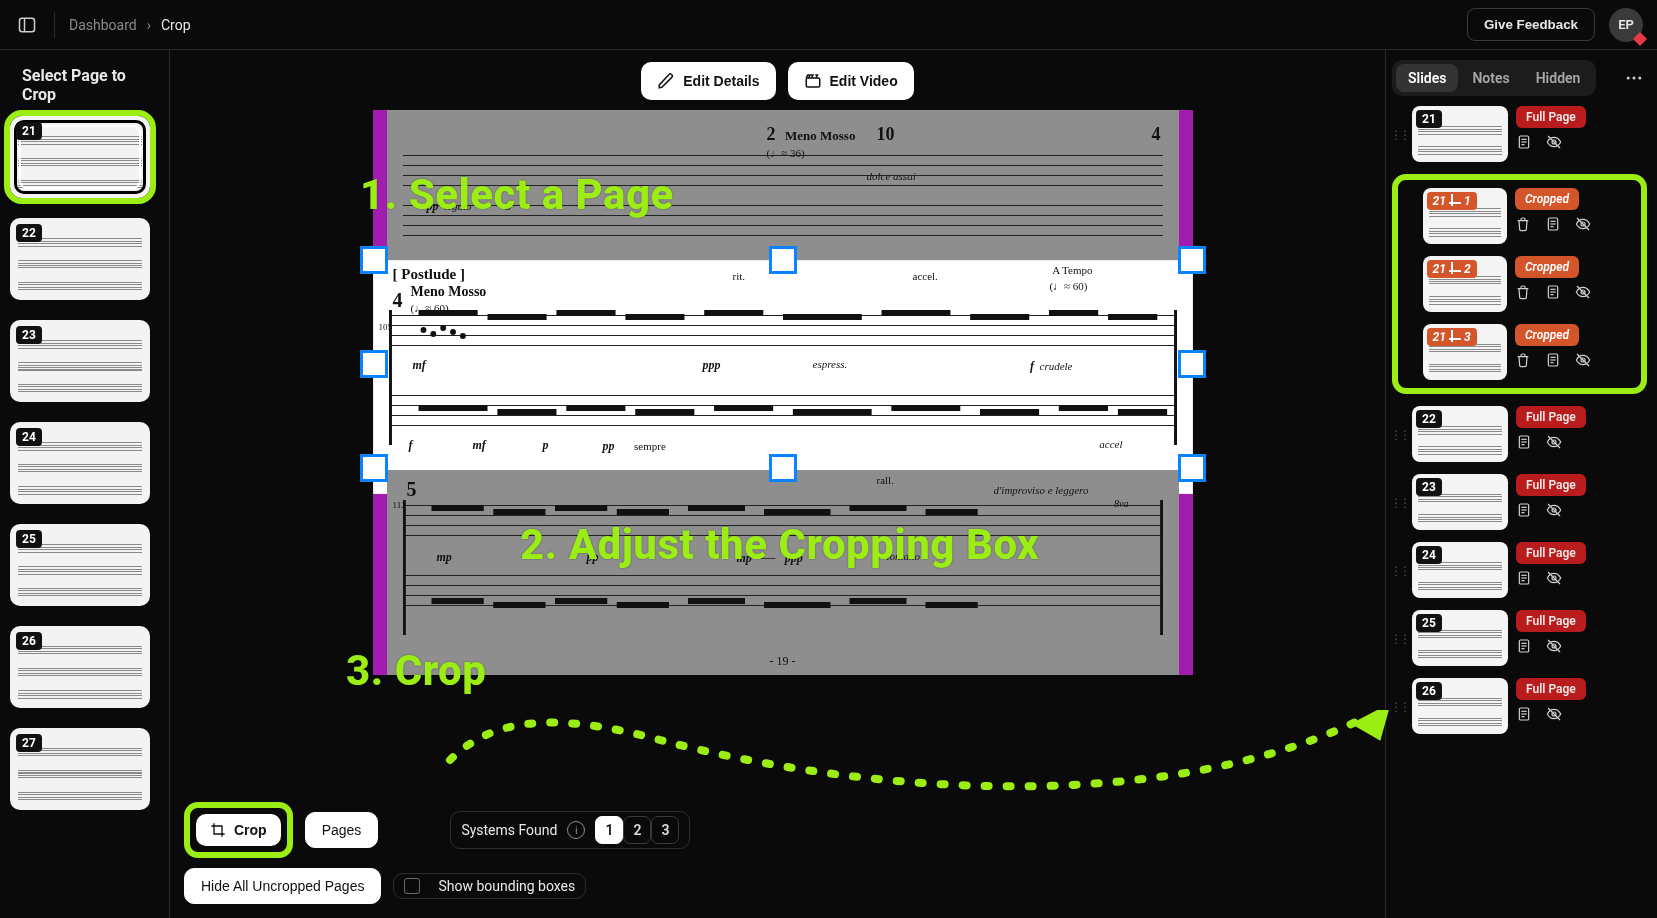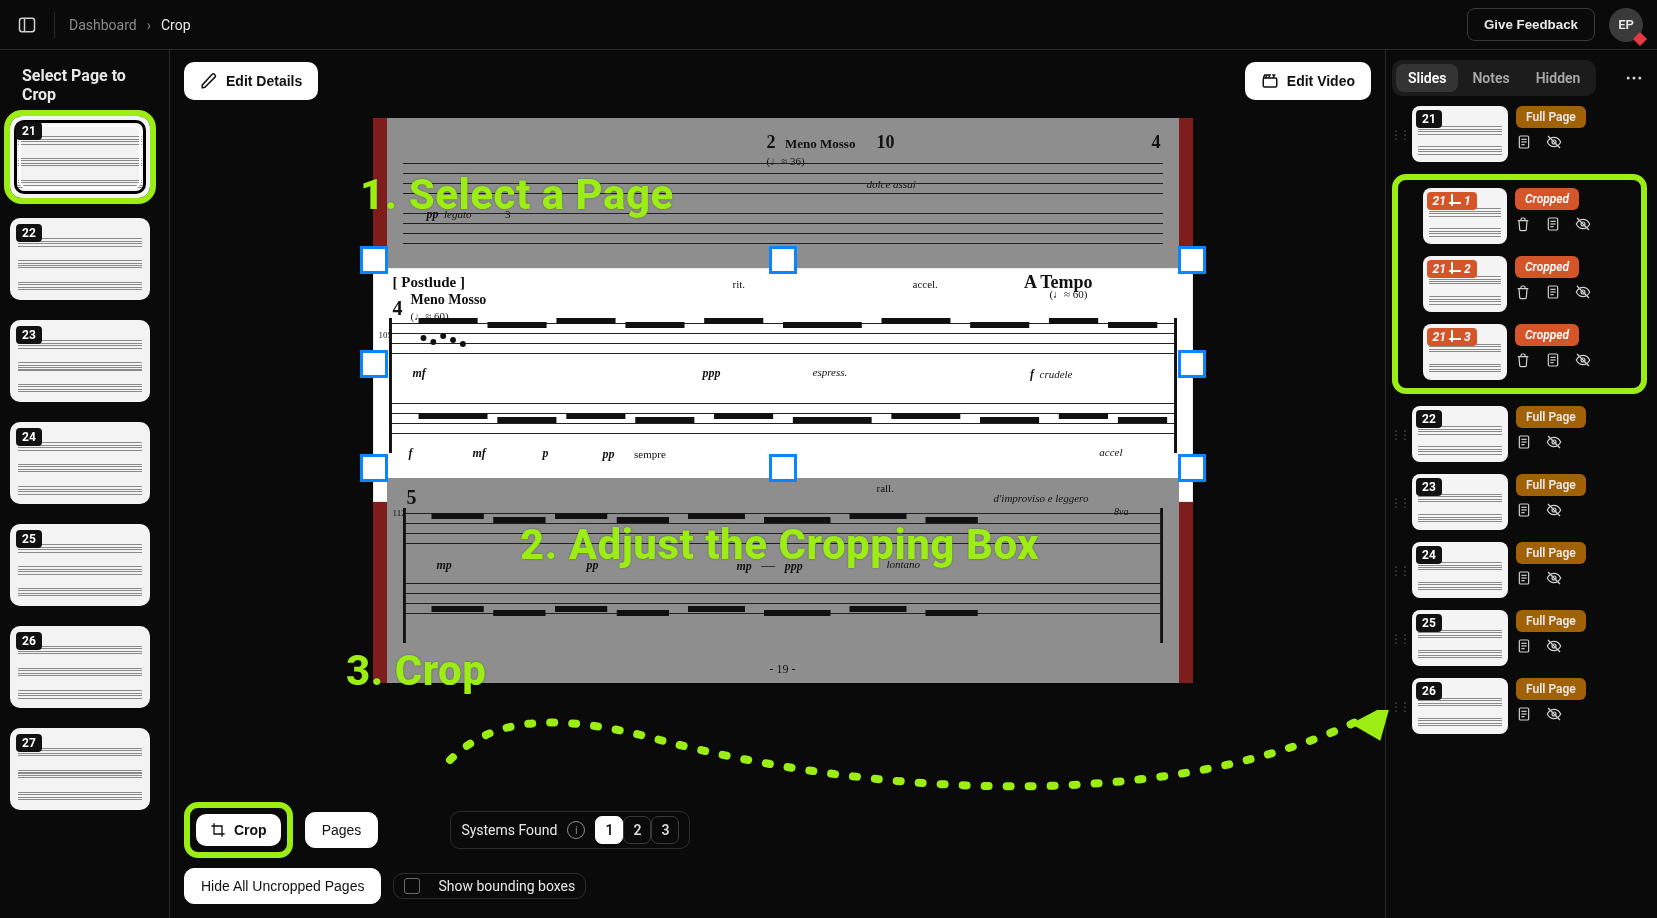--- a/index.html
+++ b/index.html
@@ -118,21 +118,21 @@
   }
   .music-lines .staff { height: 10px; background: repeating-linear-gradient(#333 0 1px, transparent 1px 2.5px); border-radius: 1px; opacity: .55; }
 
   
   .center {
     display: flex; flex-direction: column;
     padding: 12px 14px 14px 14px;
     position: relative;
   }
   .center-top {
-    display: flex; align-items: center; justify-content: space-between; gap: 12px;
+    display: flex; align-items: center; justify-content: center; gap: 12px;
     margin-bottom: 10px;
   }
   .btn-white {
     background: #fff; color: #111; border: none;
     padding: 10px 16px; border-radius: 10px;
     font-weight: 600; font-size: 14px;
     display: inline-flex; align-items: center; gap: 8px;
     cursor: pointer;
   }
   .btn-outline {
@@ -143,23 +143,23 @@
 
   
   .viewport {
     position: relative;
     width: 1000px; height: 565px;
     align-self: center;
     background: #0a0a0a;
     border-radius: 8px;
   }
   .score {
-    position: absolute; left: 95px; top: 8px;
+    position: absolute; left: 95px; top: 0;
     width: 820px; height: 565px;
-    background: #7f1d1d;
+    background: #a21caf;
   }
 
   .score .system {
     position: absolute; left: 14px; right: 14px;
     background: #8e8e8e;
   }
   .score .system.light {
     position: absolute; left: 0px; right: 0px;
     background: #ffffff;
     box-shadow: 0 0 0 1px #eaeaea inset;
@@ -258,21 +258,21 @@
   .row-left { width:12px; }
 
   .slide {
     position:relative; width:96px; height:56px; background:#f4f4f4; border-radius:8px; cursor:pointer;
   }
   .slide .music-lines { inset: 20px 6px 6px 6px; }
   .slide .page-num-badge { top:4px; left:4px; }
   .slide .page-num-badge.orange { background: var(--orange); }
 
   .slide-meta { display:flex; flex-direction:column; gap:6px; align-items:flex-start; min-width:120px; }
-  .meta-badge { background:#a16207; color:#eaeaea; font-weight:600; font-size:12px; padding:4px 10px; border-radius:6px; }
+  .meta-badge { background:#b91c1c; color:#eaeaea; font-weight:600; font-size:12px; padding:4px 10px; border-radius:6px; }
   .meta-badge.orange { background: var(--orange); color:#fff; }
   .meta-icons { display:flex; gap:14px; color:#d0d0d0; }
   .meta-icons .ic { cursor:pointer; }
 
   .hl-block {
     border: 6px solid var(--hl);
     border-radius: 14px;
     padding: 8px 6px;
     display:flex; flex-direction:column; gap:12px;font-style:italic;
   }
@@ -426,21 +426,21 @@
             <div class="system-label bracket" style="left:20px; top:6px;">[ Postlude ]</div>
             <div class="sys-top-left system-label" style="top:24px;">
               <span class="num">4</span>
               <span>
                 <span class="title">Meno Mosso</span><br>
                 <span class="tempo">(♩≈ 60)</span>
               </span>
             </div>
             <div class="system-label" style="left:360px; top:10px; font-size:11px;">rit.</div>
             <div class="system-label" style="left:540px; top:10px; font-size:11px;">accel.</div>
-            <div class="system-label" style="right:100px; top:4px; font-weight:700; font-size:18px;">A Tempo</div>
+            <div class="system-label" style="right:100px; top:4px; font-weight:400; font-size:11px;">A Tempo</div>
             <div class="system-label" style="right:105px; top:20px; font-size:11px;">(♩≈ 60)</div>
 
             <div class="staff5" style="top:55px;">
                 <div class="lines"></div>
               </div>
             <div class="notes-row" style="top:48px;">
               <div style="width:22px"></div>
 
             </div>
 

